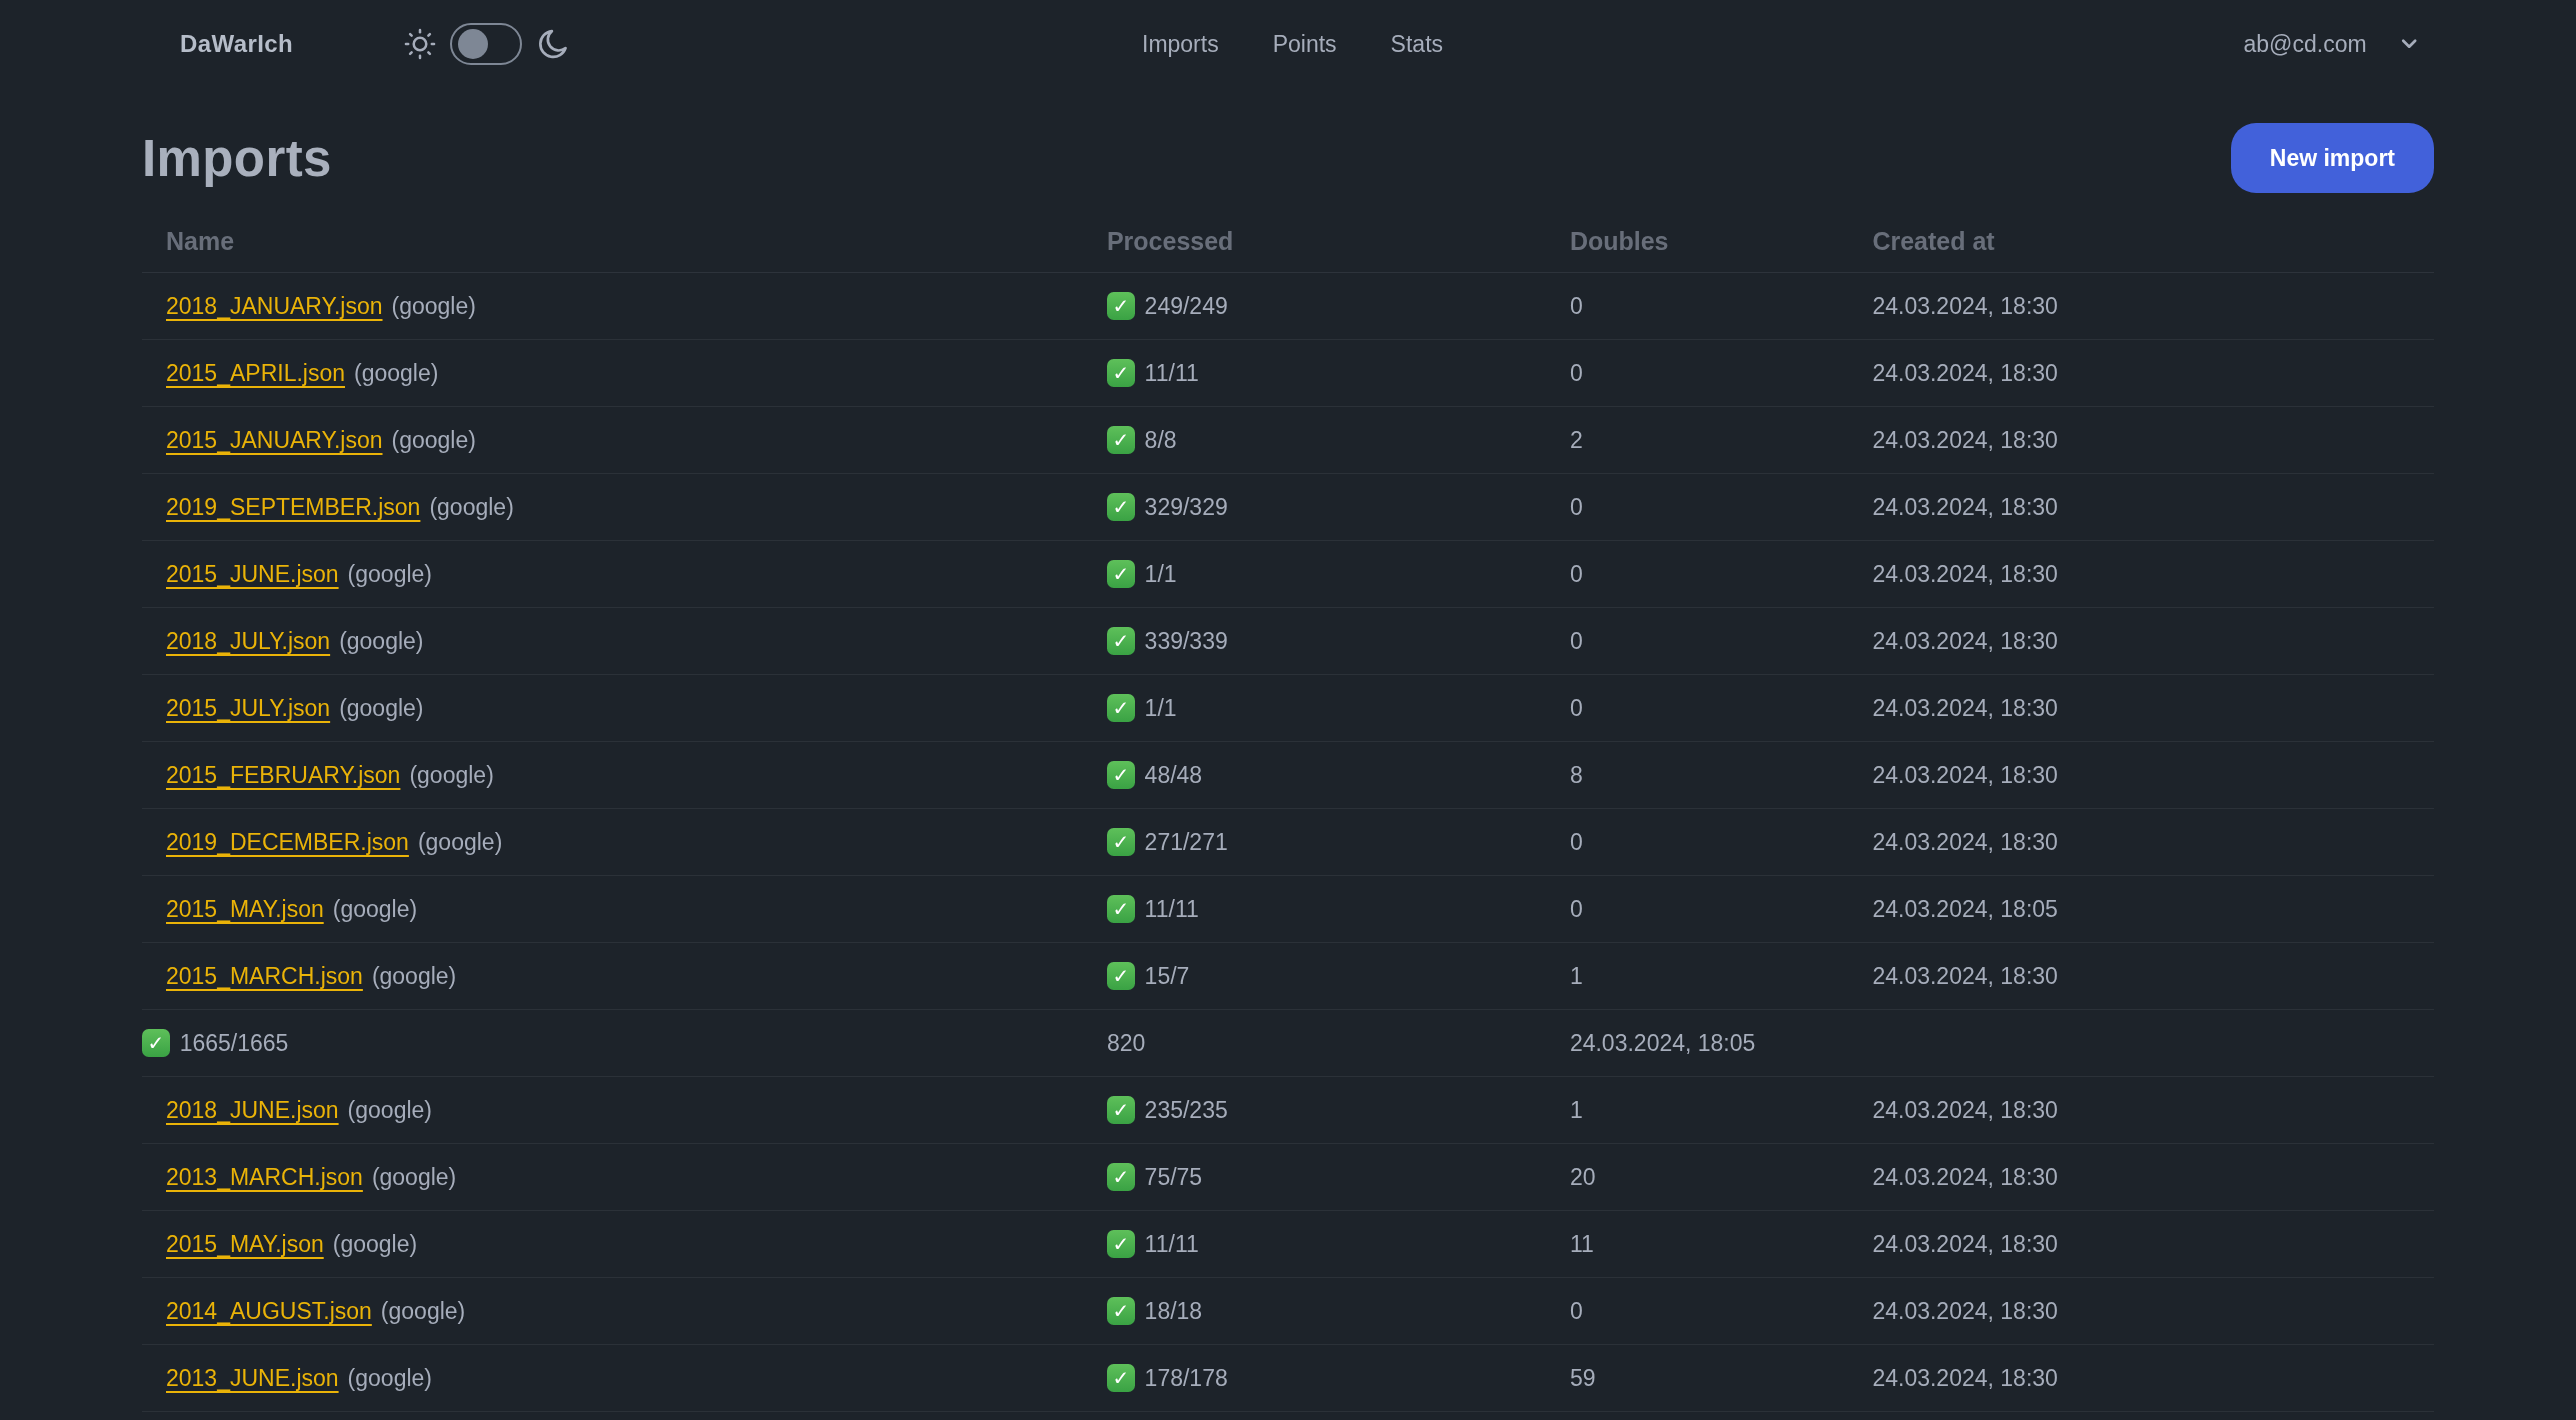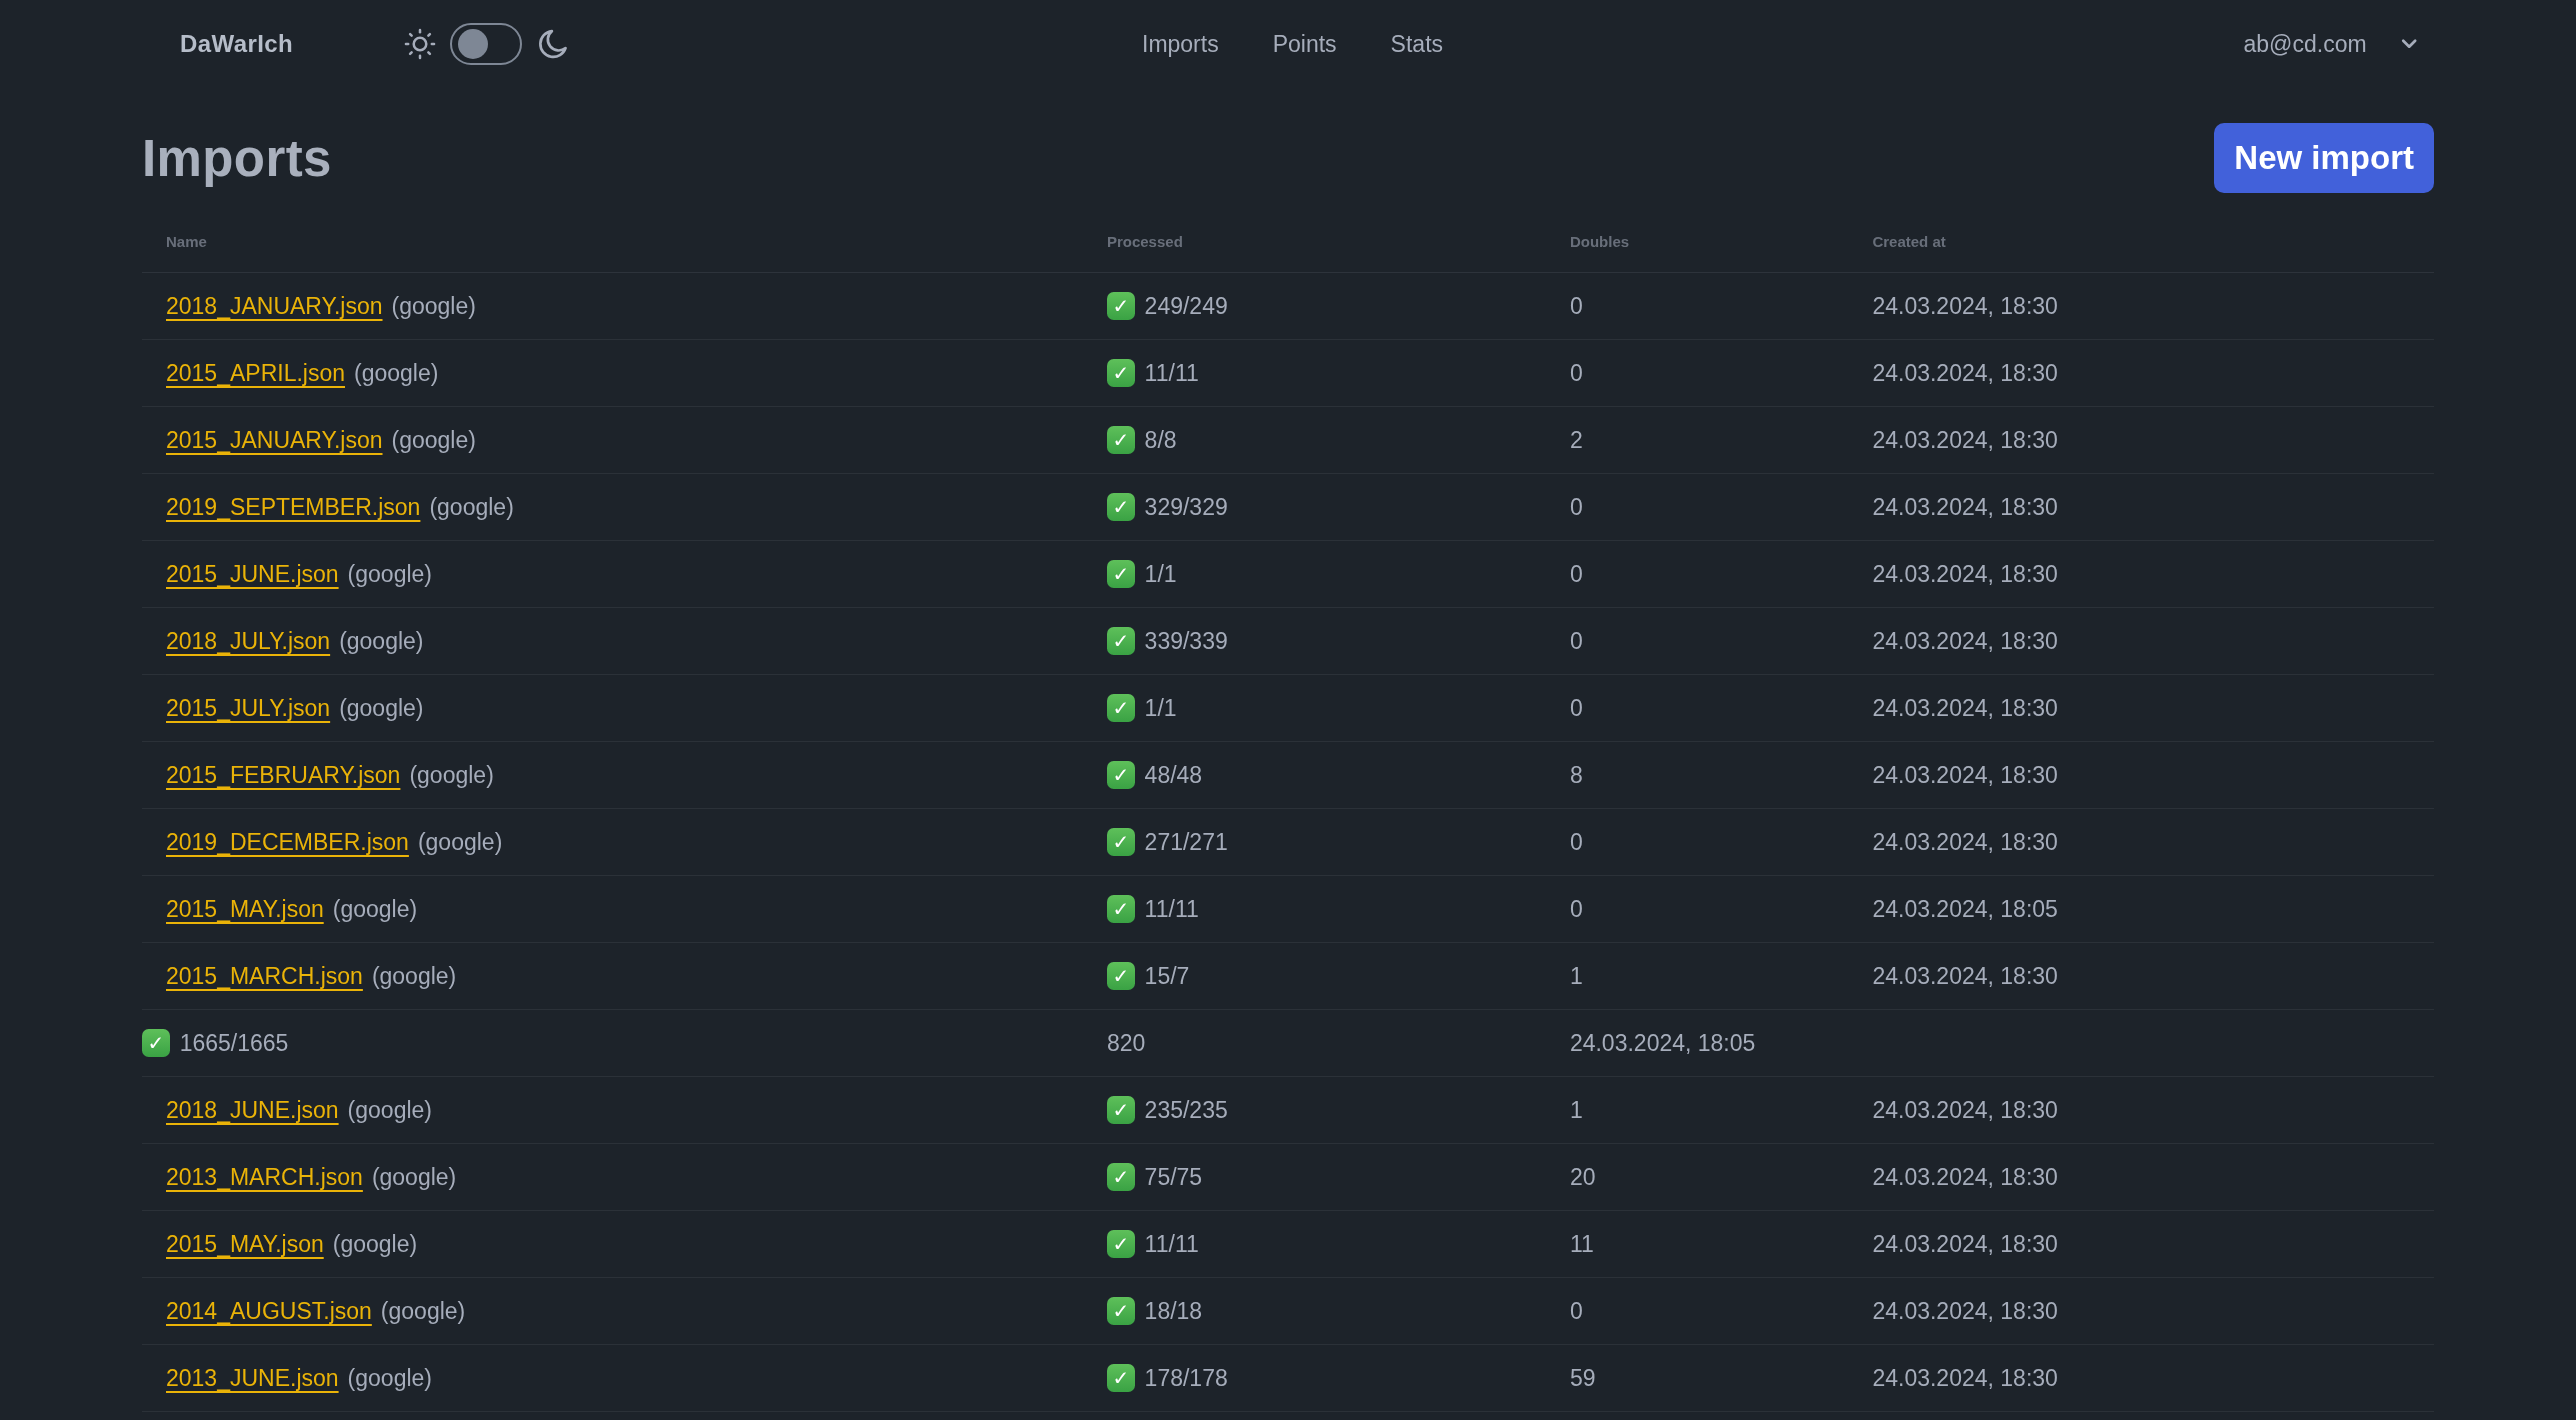--- a/index.html
+++ b/index.html
@@ -53,41 +53,41 @@
   .page-head {
     margin-top:34px;
     display:flex; justify-content:space-between; align-items:center;
     height:72px;
   }
   .page-title {
     margin:0; font-size:51px; font-weight:800; color:#a9b0bd; letter-spacing:0.4px;
   }
   .btn-primary {
     background:#4261da; color:#ffffff;
-    border:none; border-radius:10px;
-    height:70px; padding:0 20px;
-    font-size:33px; font-weight:600;
+    border:none; border-radius:25px;
+    height:70px; padding:0 39px;
+    font-size:23px; font-weight:600;
     font-family:"Liberation Sans","DejaVu Sans",sans-serif;
     display:flex; align-items:center; justify-content:center;
     cursor:pointer;
   }
 
   
   .table { margin-top:16.4px; width:100%; }
   .thead, .trow {
     display:grid;
     grid-template-columns:42.1% 20.2% 13.2% 24.5%;
     align-items:center;
   }
   .thead {
     height:63px;
     border-bottom:1.5px solid rgba(166,173,187,0.12);
   }
   .th {
-    font-size:15px; font-weight:700;
+    font-size:25px; font-weight:700;
     color:rgba(166,173,187,0.55);
   }
   .th:first-child, .name-cell { padding-left:24px; }
   .trow {
     height:67px;
     border-bottom:1.5px solid rgba(166,173,187,0.10);
   }
   .cell { font-size:23px; color:#a6adbb; display:flex; align-items:center; }
   .file-link {
     color:#eab308; text-decoration:underline;

